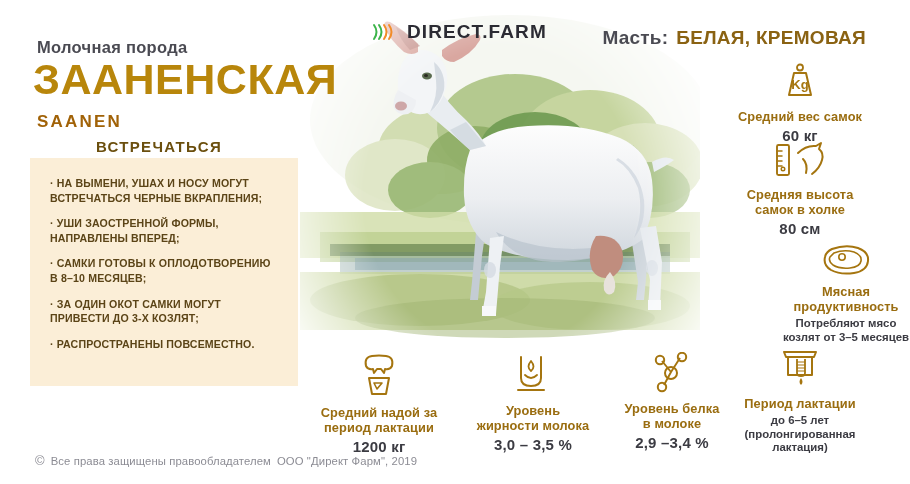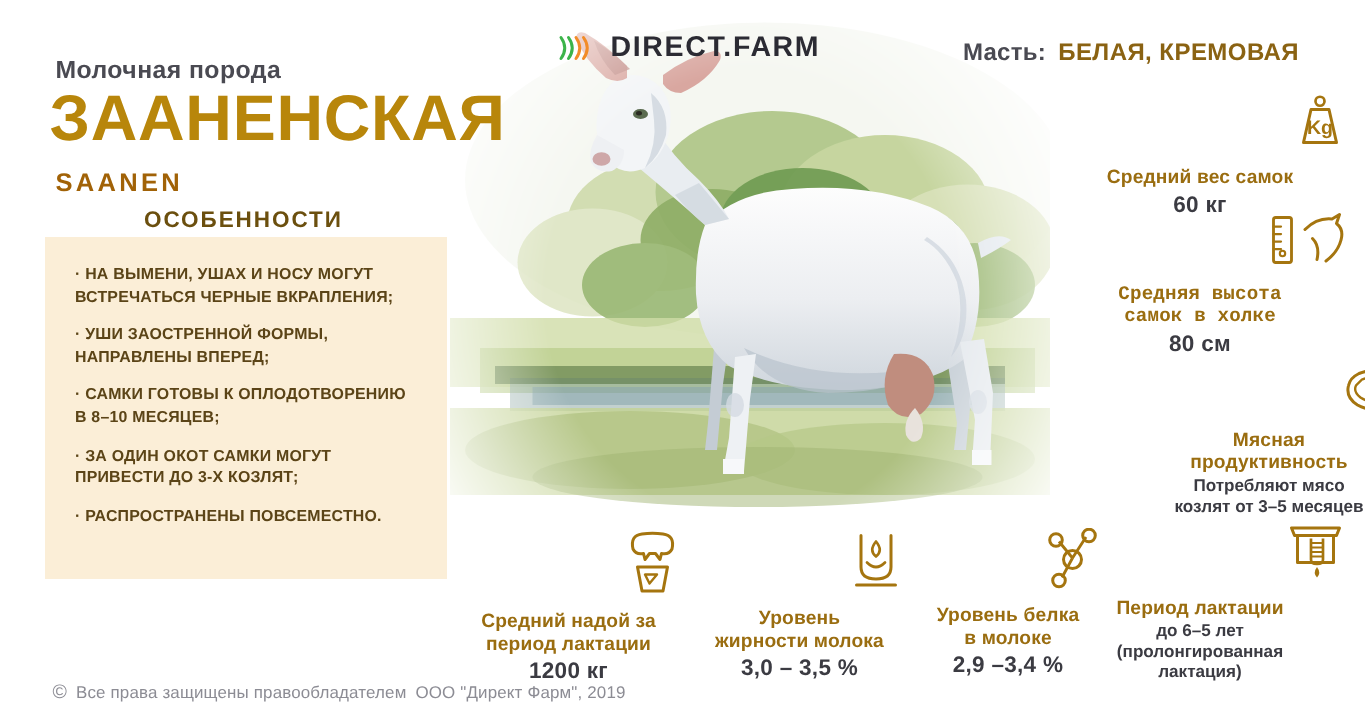--- a/index.html
+++ b/index.html
@@ -31,21 +31,21 @@
   }
   .logo-mark { width: 26px; height: 20px; display: block; }
   .logo-text {
     font-size: 19px; font-weight: bold; color: #2b2b33;
     letter-spacing: 1.1px;
   }
 
   .color-line {
     position: absolute; right: 44px; top: 27px;
     display: flex; align-items: baseline; gap: 8px;
-    font-size: 16px; font-weight: bold;
+    font-size: 19px; font-weight: bold;
   }
   .color-label { color: #4a4a52; letter-spacing: .2px; }
   .color-value { color: #8a6212; letter-spacing: .3px; }
 
   
   .kicker {
     position: absolute; left: 37px; top: 38px;
     font-size: 16.5px; font-weight: bold; color: #4a4a52;
     letter-spacing: .3px;
   }
@@ -74,21 +74,21 @@
   }
   .feature-item {
     font-size: 10.6px; font-weight: bold; color: #5b4417;
     line-height: 1.38; letter-spacing: .15px;
     margin-bottom: 11px;
   }
   .feature-item:last-child { margin-bottom: 12px; }
 
   
   .stat { position: absolute; text-align: center; }
-  .stat .icon { display: block; margin: 0 auto 4px; text-align: right; }
+  .stat .icon { display: block; margin: 0 auto 4px; }
   .stat .stat-title {
     font-size: 12.8px; font-weight: bold; color: #9a6d10;
     line-height: 1.17; letter-spacing: .1px;
   }
   .stat .stat-value {
     font-size: 15px; font-weight: bold; color: #3b3b42;
     line-height: 1.2; margin-top: 2px; letter-spacing: .2px;
   }
   .stat .stat-note {
     font-size: 11.4px; font-weight: bold; color: #3b3b42;
@@ -240,21 +240,21 @@
 
   <div class="color-line">
     <span class="color-label">Масть:</span>
     <span class="color-value">БЕЛАЯ, КРЕМОВАЯ</span>
   </div>
 
   <div class="kicker">Молочная порода</div>
   <div class="breed-title">ЗААНЕНСКАЯ</div>
   <div class="breed-latin">SAANEN</div>
 
-  <div class="features-title">ОСОБЕННОСТИ</div>
+  <div class="features-title">ВСТРЕЧАТЬСЯ</div>
   <div class="features-card">
     <div class="feature-item" style="white-space: pre-line;">· НА ВЫМЕНИ, УШАХ И НОСУ МОГУТ
 ВСТРЕЧАТЬСЯ ЧЕРНЫЕ ВКРАПЛЕНИЯ;</div>
     <div class="feature-item" style="white-space: pre-line;">· УШИ ЗАОСТРЕННОЙ ФОРМЫ,
 НАПРАВЛЕНЫ ВПЕРЕД;</div>
     <div class="feature-item" style="white-space: pre-line;">· САМКИ ГОТОВЫ К ОПЛОДОТВОРЕНИЮ
 В 8–10 МЕСЯЦЕВ;</div>
     <div class="feature-item" style="white-space: pre-line;">· ЗА ОДИН ОКОТ САМКИ МОГУТ
 ПРИВЕСТИ ДО 3-Х КОЗЛЯТ;</div>
     <div class="feature-item">· РАСПРОСТРАНЕНЫ ПОВСЕМЕСТНО.</div>
@@ -275,21 +275,21 @@
   <div class="stat" id="stat-height">
     <span class="icon">
       <svg width="56" height="40" viewBox="0 0 56 40" fill="none" xmlns="http://www.w3.org/2000/svg">
         <rect x="5" y="5" width="12" height="30" rx="1.5" stroke="#a5750f" stroke-width="1.9"></rect>
         <path d="M5 11h5M5 16h5M5 21h5M5 26h5" stroke="#a5750f" stroke-width="1.5" stroke-linecap="round"></path>
         <circle cx="11" cy="29" r="1.8" stroke="#a5750f" stroke-width="1.4"></circle>
         <path d="M26 13 Q34 5 44 6 L49 3 L47 9 Q52 13 50 20 Q48 28 40 34" stroke="#a5750f" stroke-width="2" stroke-linecap="round" stroke-linejoin="round" fill="none"></path>
         <path d="M31 19 Q36 24 34 33" stroke="#a5750f" stroke-width="2" stroke-linecap="round" fill="none"></path>
       </svg>
     </span>
-    <div class="stat-title" style="white-space: pre-line; font-family: Liberation Mono, monospace;">Средняя высота
+    <div class="stat-title" style="white-space: pre-line;">Средняя высота
 самок в холке</div>
     <div class="stat-value">80 см</div>
   </div>
 
   <div class="stat" id="stat-meat">
     <span class="icon">
       <svg width="52" height="34" viewBox="0 0 52 34" fill="none" xmlns="http://www.w3.org/2000/svg">
         <path d="M12 6 Q26 1 38 5 Q49 9 48 18 Q47 28 34 30 Q20 32 11 27 Q3 22 5 14 Q6 9 12 6 Z" stroke="#a5750f" stroke-width="2" stroke-linejoin="round"></path>
         <path d="M14 10 Q24 6 34 9 Q42 12 41 18 Q40 24 30 25 Q19 26 13 22 Q8 18 10 14 Z" stroke="#a5750f" stroke-width="1.6"></path>
         <circle cx="22" cy="14" r="3.2" stroke="#a5750f" stroke-width="1.6"></circle>

